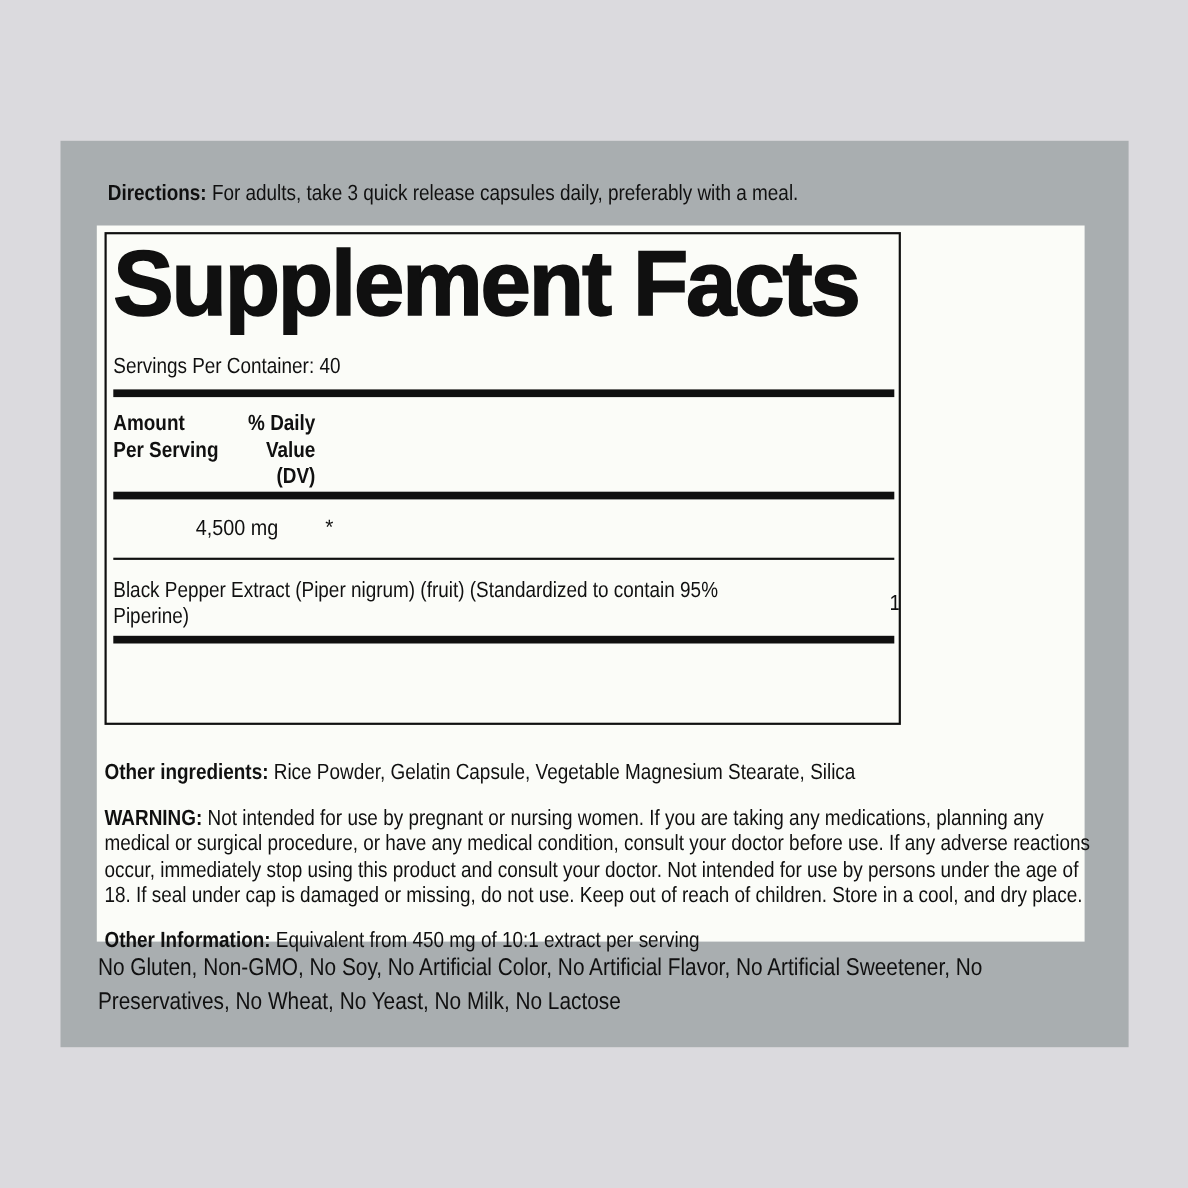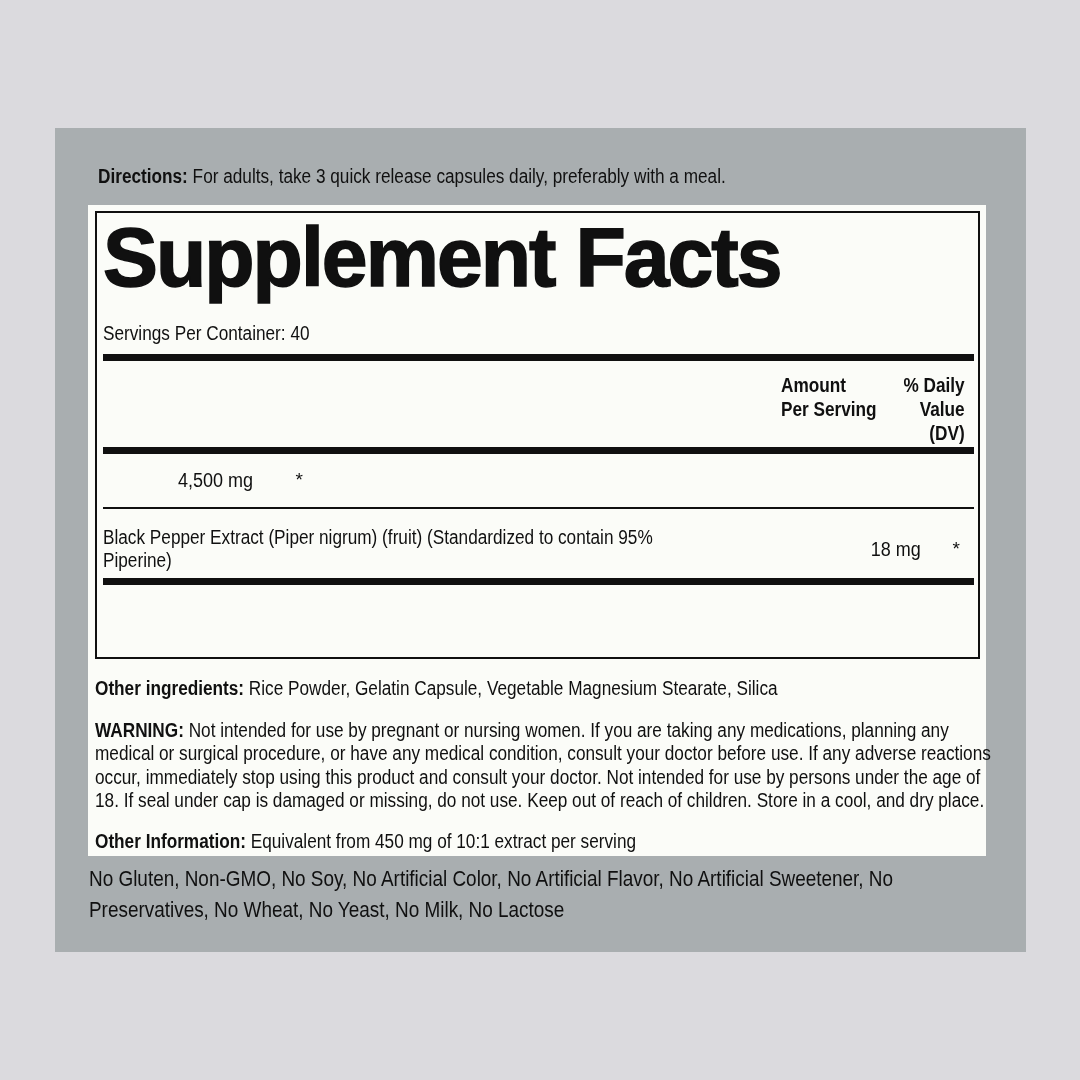--- a/index.html
+++ b/index.html
@@ -23,21 +23,21 @@
     transform:scaleX(0.86); transform-origin:0 0;
     white-space:nowrap;
   }
   .white-area {
     position:absolute; left:33px; top:77px;
     width:898px; height:651px;
     background:#fbfcf8;
   }
   .facts-box {
     position:absolute; left:7px; top:6px;
-    width:885px; height:448px;
+    width:724px; height:448px;
     border:2px solid #101010;
     background:#fbfcf8;
     padding:0 4px 0 6px;
     overflow:hidden;
   }
   .sf-title {
     margin-top:4px;
     font-size:84px; line-height:80px;
     font-weight:bold; letter-spacing:-2px;
     -webkit-text-stroke:1.5px #101010;
@@ -46,21 +46,21 @@
   }
   .serving-line { font-size:20px; line-height:24px; }
   .cond { transform:scaleX(0.86); transform-origin:0 0; }
   .s1 { margin-top:32px; }
   .s2 { margin-top:24px; }
   .bar7 { height:7px; background:#101010; }
   .bar2 { height:2px; background:#101010; }
   .bar-serving { margin-top:9px; }
   .hdr-row {
     margin-top:12px;
-    display:flex; justify-content:flex-end; align-items:flex-start;
+    display:flex; justify-content:flex-start; align-items:flex-start;
   }
   .hdr-left {
     font-weight:bold; font-size:20px; line-height:24px;
     white-space:pre-line;
     transform:scaleX(0.86); transform-origin:0 0;
   }
   .hdr-right {
     font-weight:bold; font-size:20px; line-height:24px;
     white-space:pre-line; text-align:right;
     padding-right:11px;
@@ -71,21 +71,21 @@
   .ing-row.r2 { padding-top:17px; }
   .ing-name { flex:1; font-size:20px; line-height:23px; }
   .ing-name .cond { width:700px; }
   .ing-amt {
     width:150px; text-align:right; font-size:20px;
     transform:scaleX(0.9); transform-origin:100% 50%;
     white-space:nowrap;
   }
   .ing-dv { width:64px; text-align:right; padding-right:14px; font-size:19px; }
   .footnote { padding:9px 0 0 0; font-size:16px; line-height:20px; }
-  .below-box { position:absolute; left:7px; top:472px; width:884px; }
+  .below-box { position:absolute; left:7px; top:486px; width:884px; }
   .para { font-size:20px; line-height:23.5px; }
   .para .cond { width:1055px; }
   .warning-block { margin-top:18px; }
   .other-info { margin-top:17px; }
   b.inline-label { font-weight:bold; }
   .claims {
     position:absolute; left:34px; top:735px;
     font-size:22px; line-height:31px;
     width:1040px;
   }

